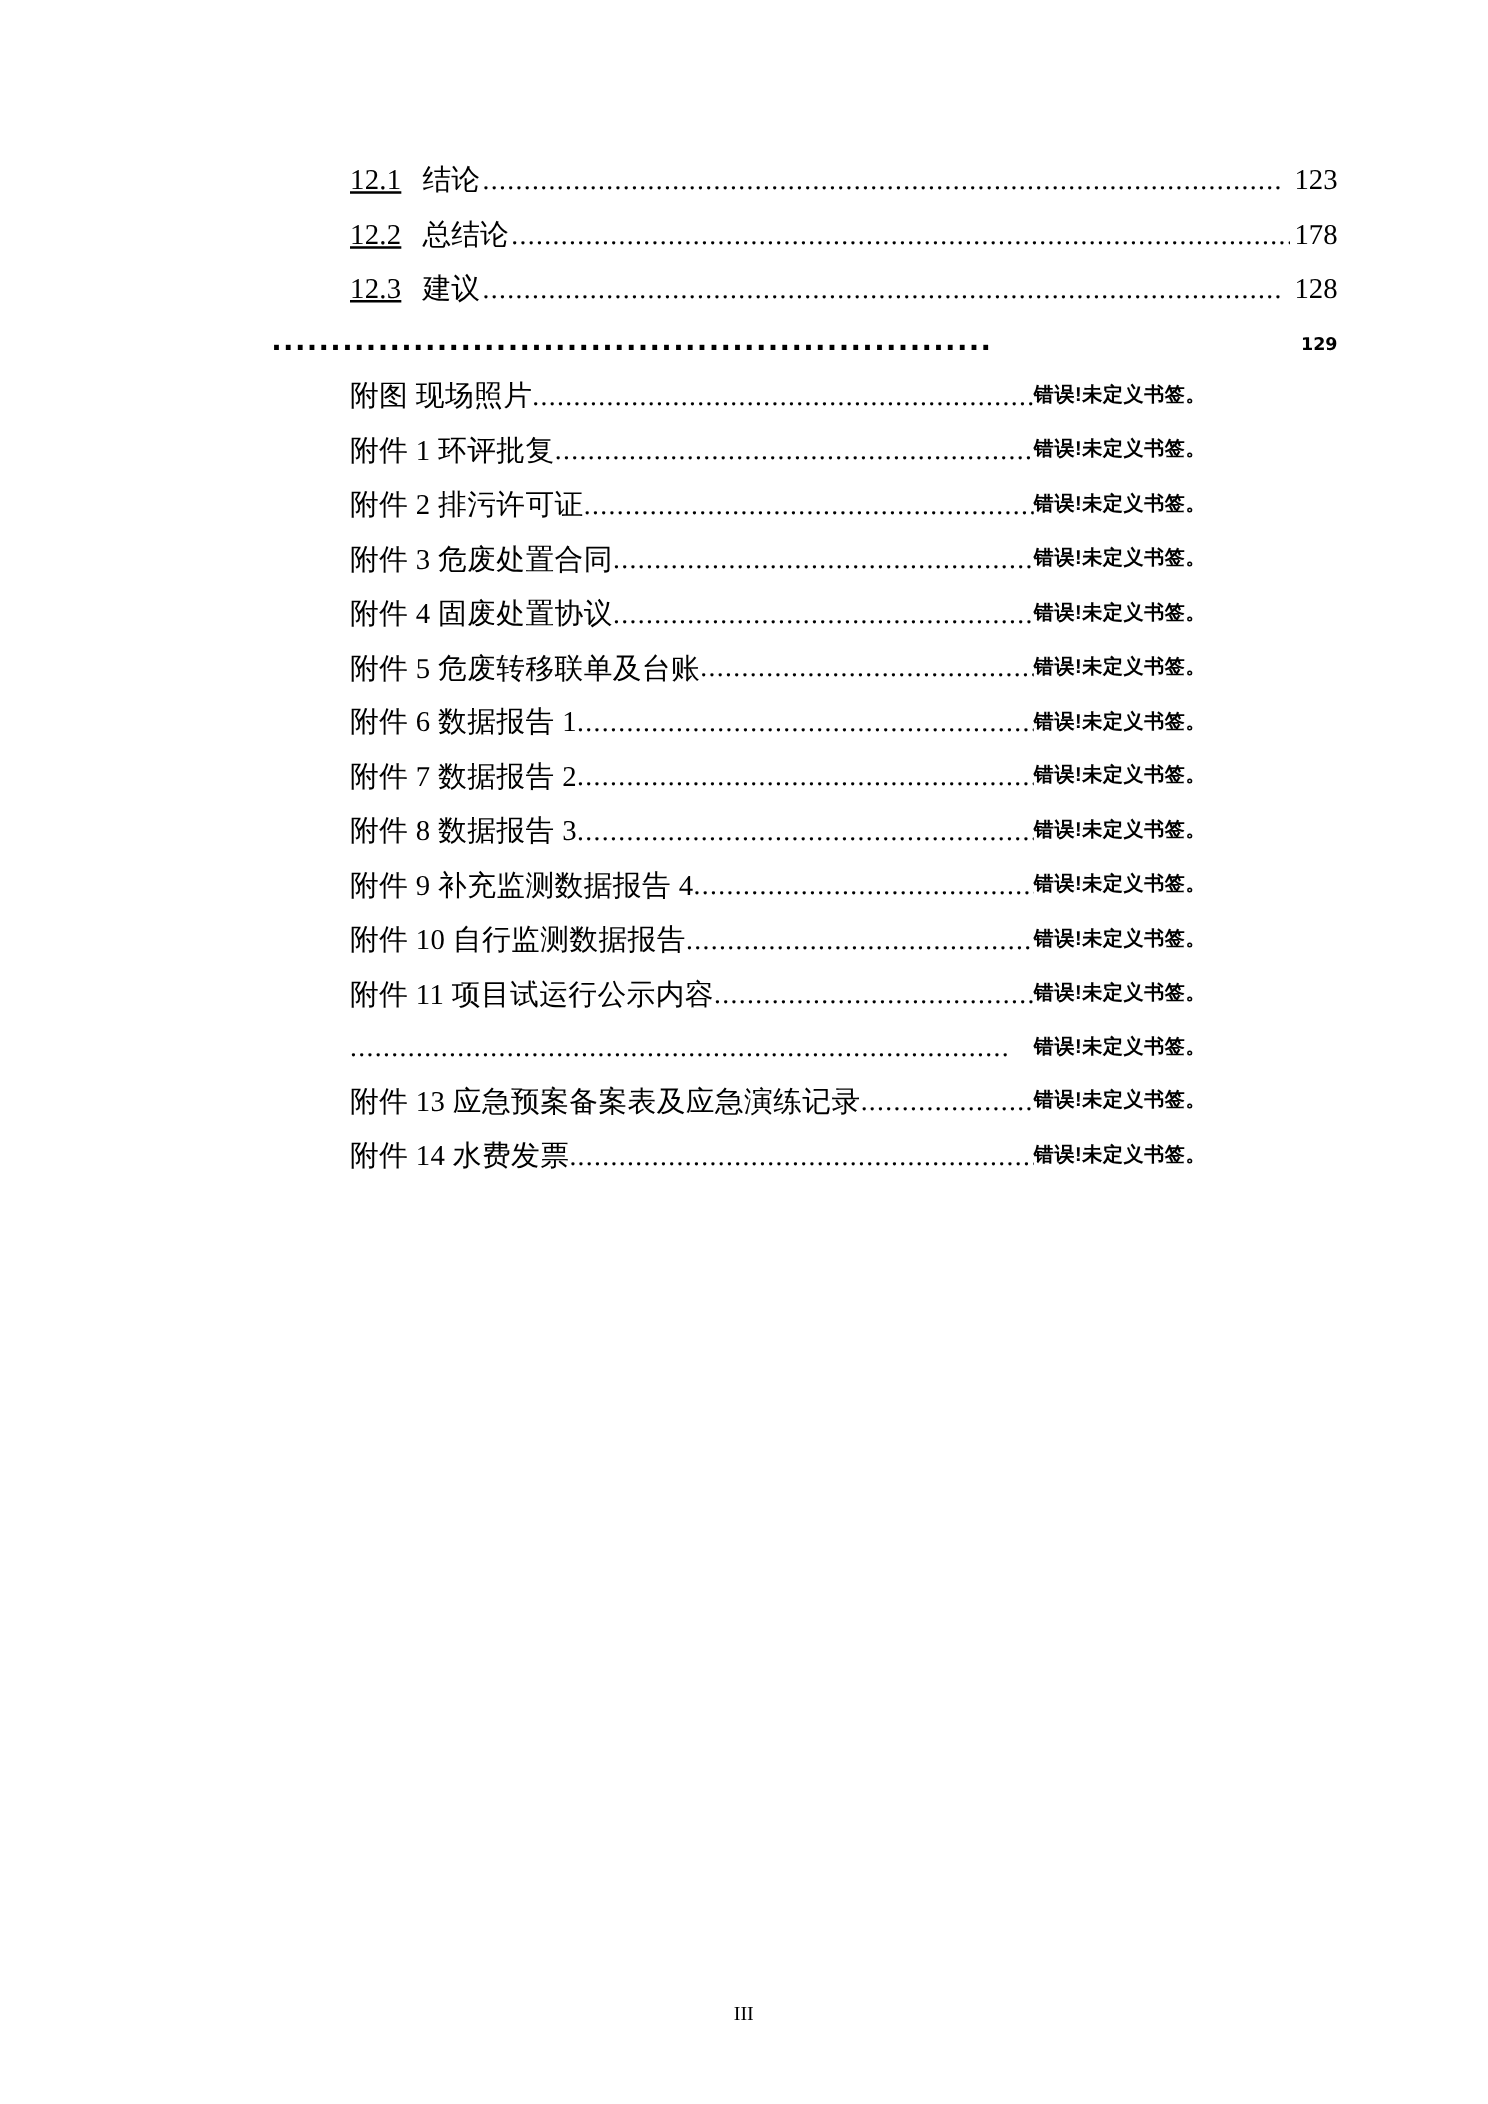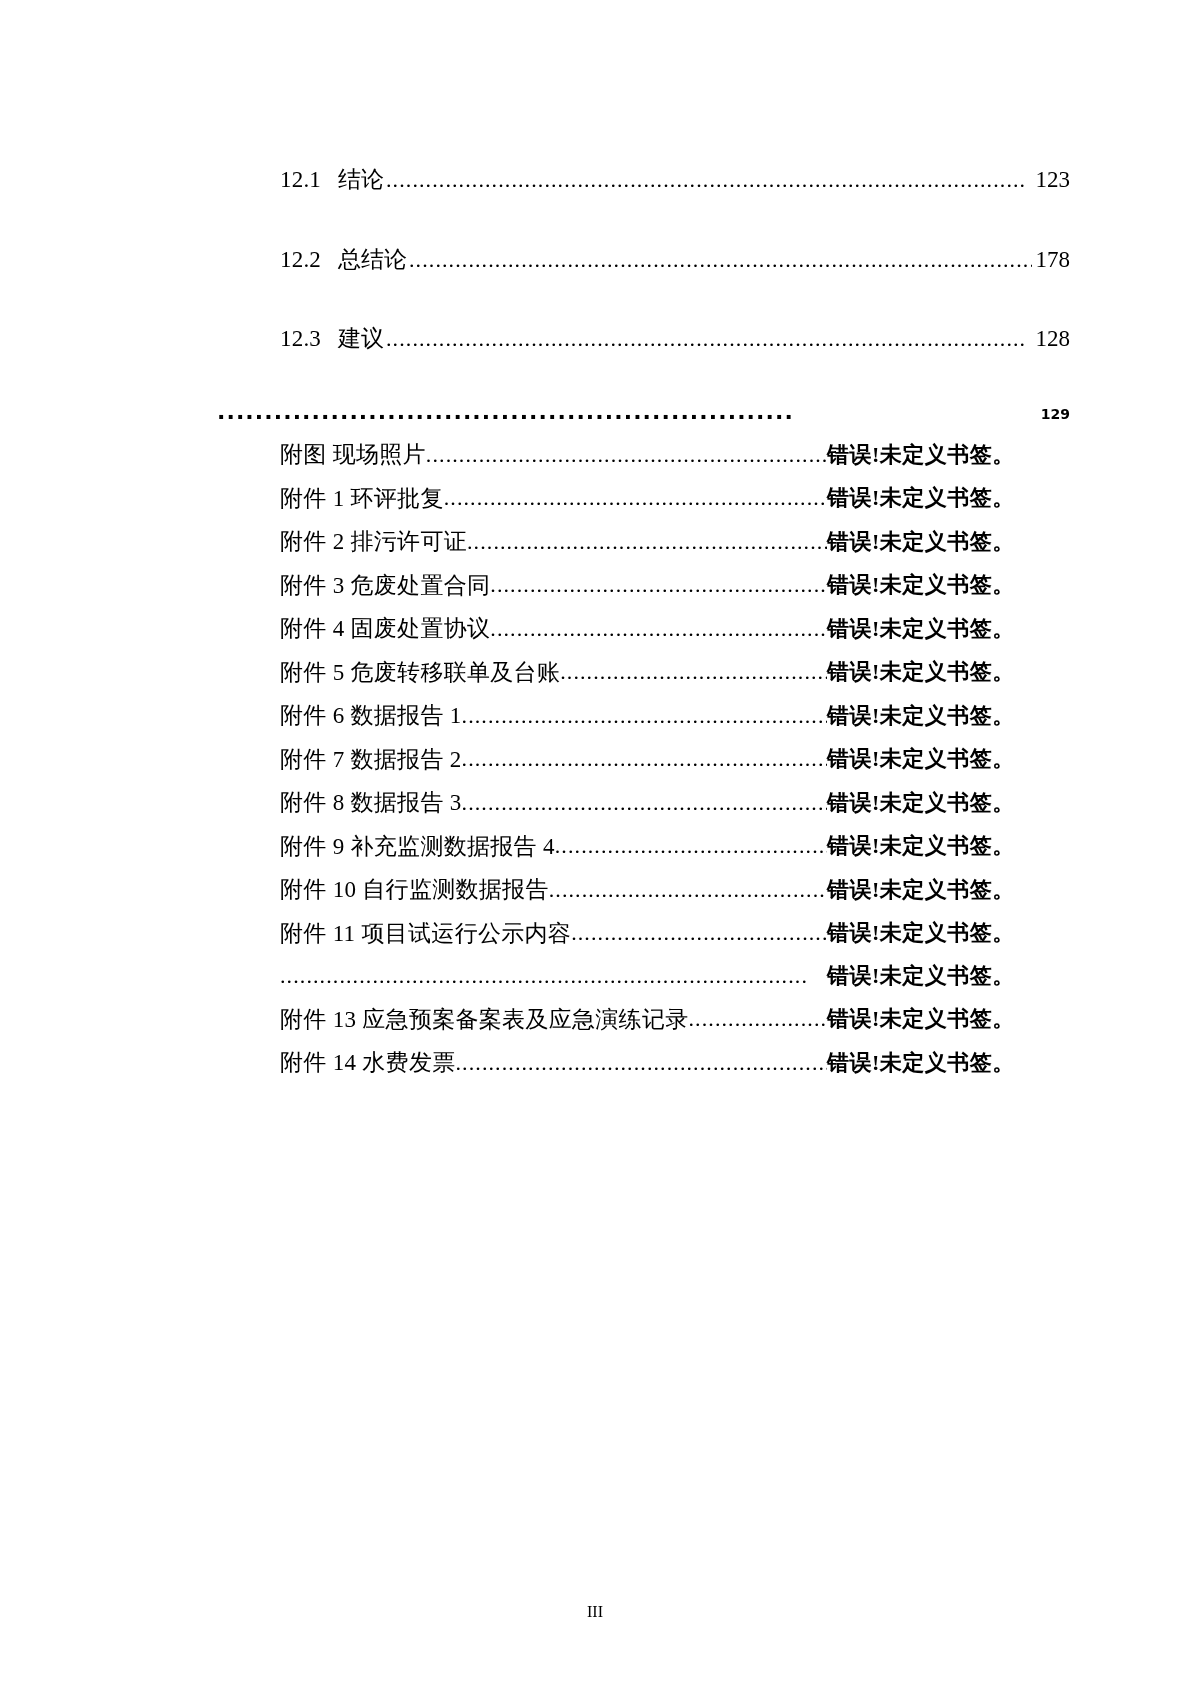--- a/index.html
+++ b/index.html
@@ -38,47 +38,47 @@
   .toc-row.bold {
     padding-left: 95px;
     font-weight: bold;
     font-family: "DejaVu Sans", "Liberation Sans", sans-serif;
     font-size: 21.5px;
   }
   .num {
     display: inline-block;
     min-width: 58px;
     letter-spacing: 0.2px;
+    text-decoration: underline;
   }
   .label {
     display: inline-block;
   }
   .leader {
     flex: 1 1 auto;
     overflow: hidden;
     white-space: nowrap;
     margin: 0 0px 0 2px;
     letter-spacing: 1.1px;
     font-size: 22px;
     color: #000;
   }
   .pageno {
     padding-left: 4px;
     font-size: 23px;
-    margin-top: 36px;
   }
   .bold .pageno {
     font-weight: bold;
     font-family: "DejaVu Sans", "Liberation Sans", sans-serif;
     font-size: 14px;
   }
   .errmark {
     font-weight: bold;
-    font-family: Liberation Serif, serif;
-    font-size: 22px;
+    font-family: Liberation Sans, sans-serif;
+    font-size: 16px;
     letter-spacing: 0.5px;
   }
   .annex-row {
     display: flex;
     align-items: center;
     font-size: 23px;
     line-height: 1.0;
     margin-bottom: 20.5px;
     padding-left: 160px;
     white-space: nowrap;

